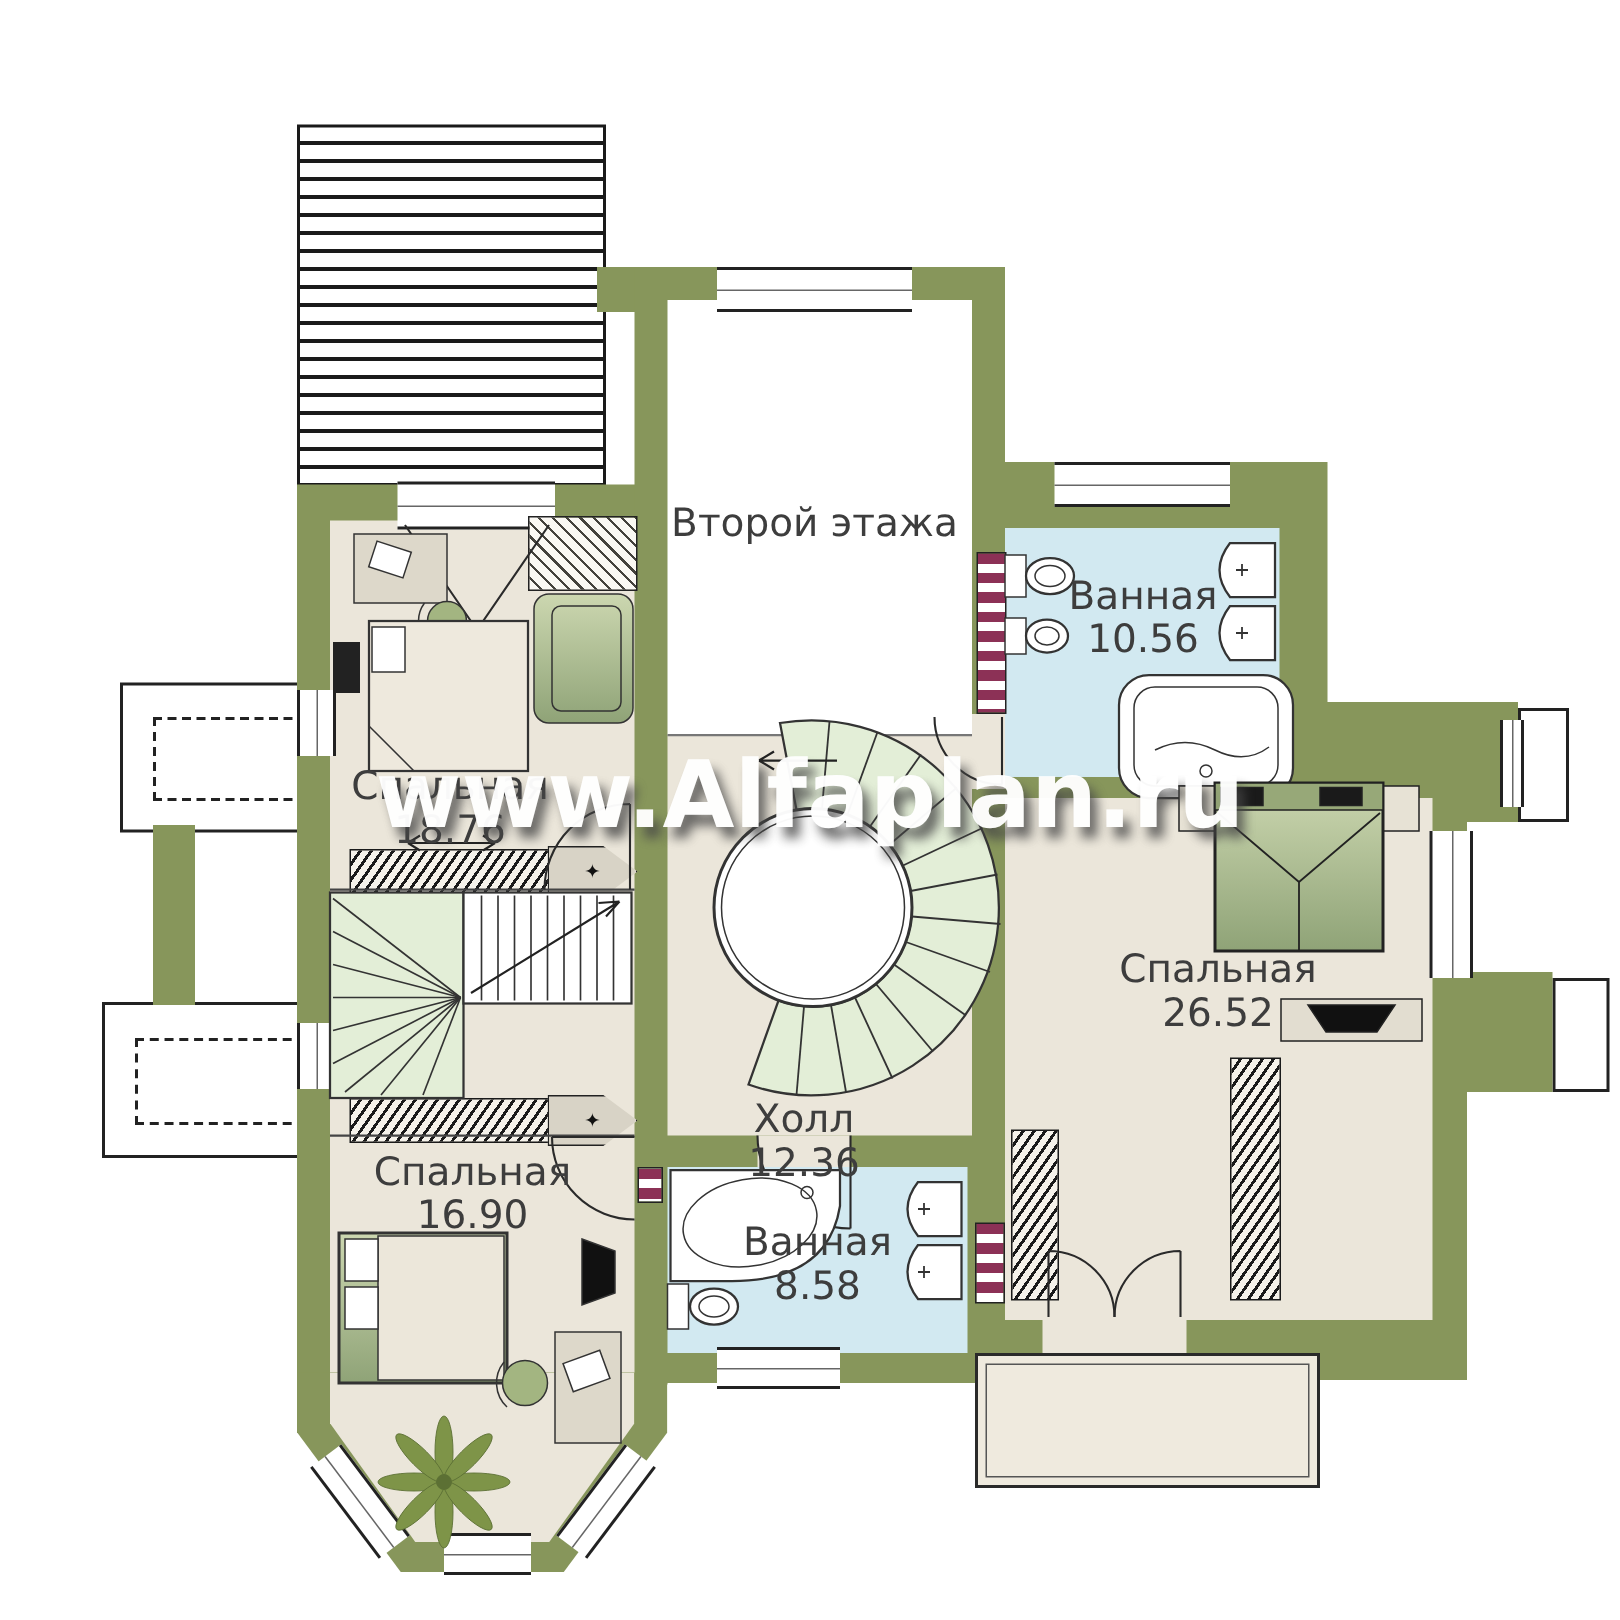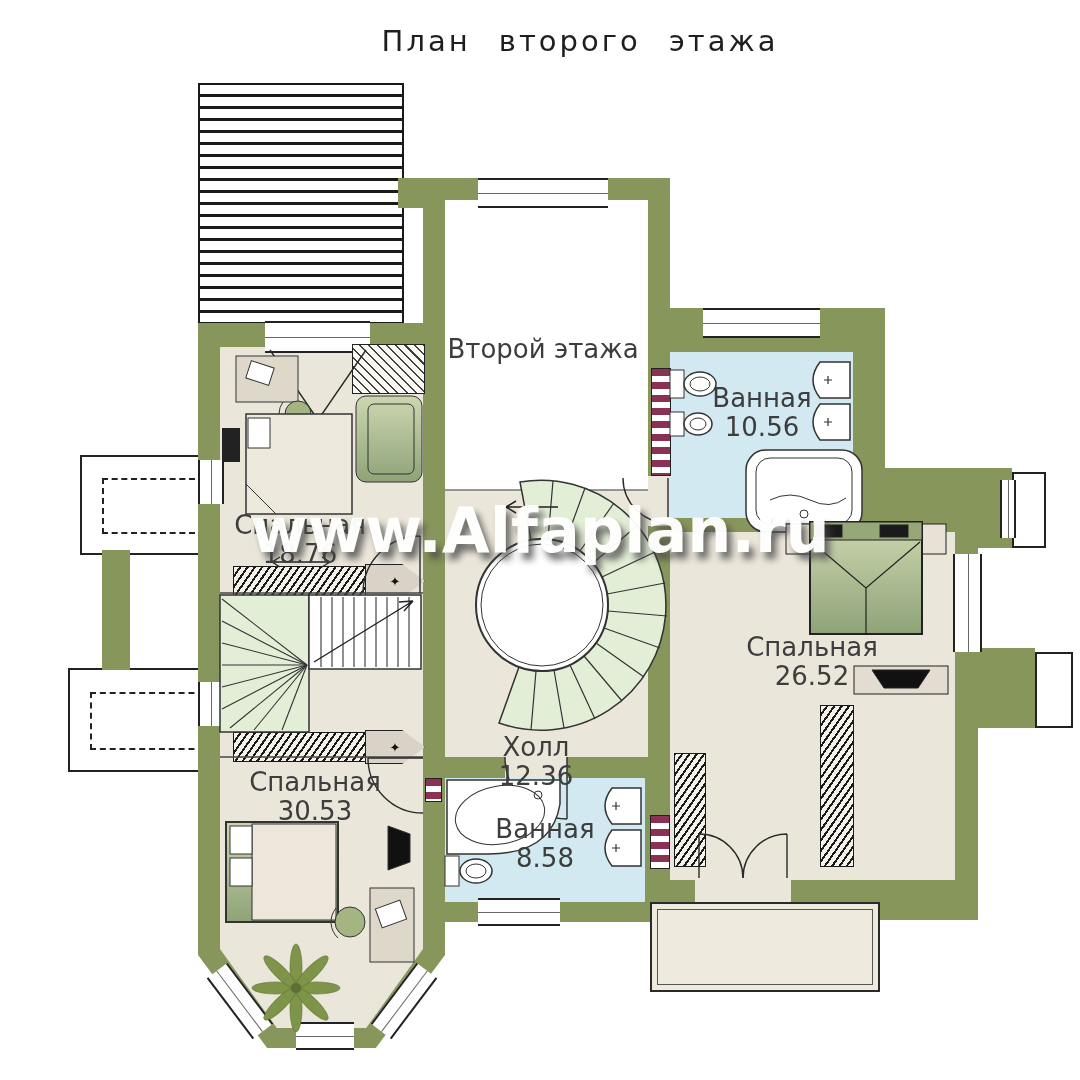--- a/index.html
+++ b/index.html
@@ -38,21 +38,20 @@
   .watermark{position:absolute;left:540px;top:530px;transform:translate(-50%,-50%);
       font-size:62px;font-weight:bold;color:var(--watermark,#ffffff);opacity:.97;
       text-shadow:5px 7px 7px rgba(70,70,70,.8);white-space:nowrap;z-index:40;}
   svg.fixtures{position:absolute;left:0;top:0;z-index:20;pointer-events:none;}
 </style>
 </head>
 <body>
 
 <div class="stage">
 
-  <div class="title">План второго этажа</div>
 
   <div class="roofline" style="left:80px;top:455px;width:140px;height:96px;"></div>
   <div class="roofdash" style="left:102px;top:478px;width:118px;height:52px;"></div>
   <div class="roofline" style="left:68px;top:668px;width:152px;height:100px;"></div>
   <div class="roofdash" style="left:90px;top:692px;width:130px;height:54px;"></div>
   <div class="roofline" style="left:1012px;top:472px;width:30px;height:72px;"></div>
   <div class="roofline" style="left:1035px;top:652px;width:34px;height:72px;"></div>
 
   <div class="roof-hatch" style="left:198px;top:83px;width:202px;height:240px;"></div>
 
@@ -280,21 +279,21 @@
   <div class="room-label" style="left:536px;top:722px;margin-top:40px;">
     <div>Холл</div>
       <div>12.36</div>
   </div>
   <div class="room-label" style="left:812px;top:662px;">
     <div>Спальная</div>
       <div>26.52</div>
   </div>
   <div class="room-label" style="left:315px;top:797px;">
     <div>Спальная</div>
-      <div>30.53</div>
+      <div>16.90</div>
   </div>
   <div class="room-label" style="left:545px;top:844px;">
     <div>Ванная</div>
       <div>8.58</div>
   </div>
 
   <div class="watermark">www.Alfaplan.ru</div>
 </div>
 
 </body></html>

